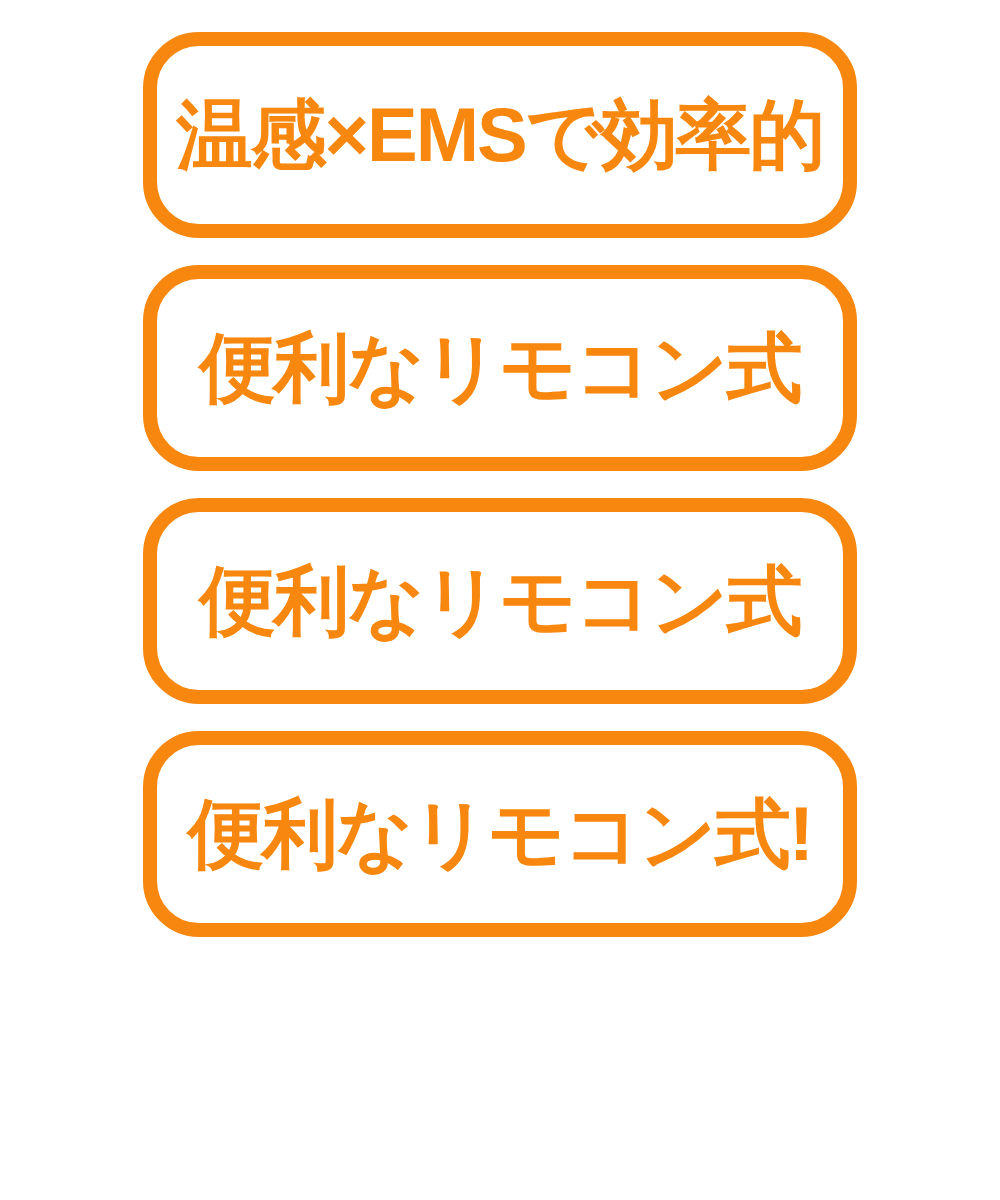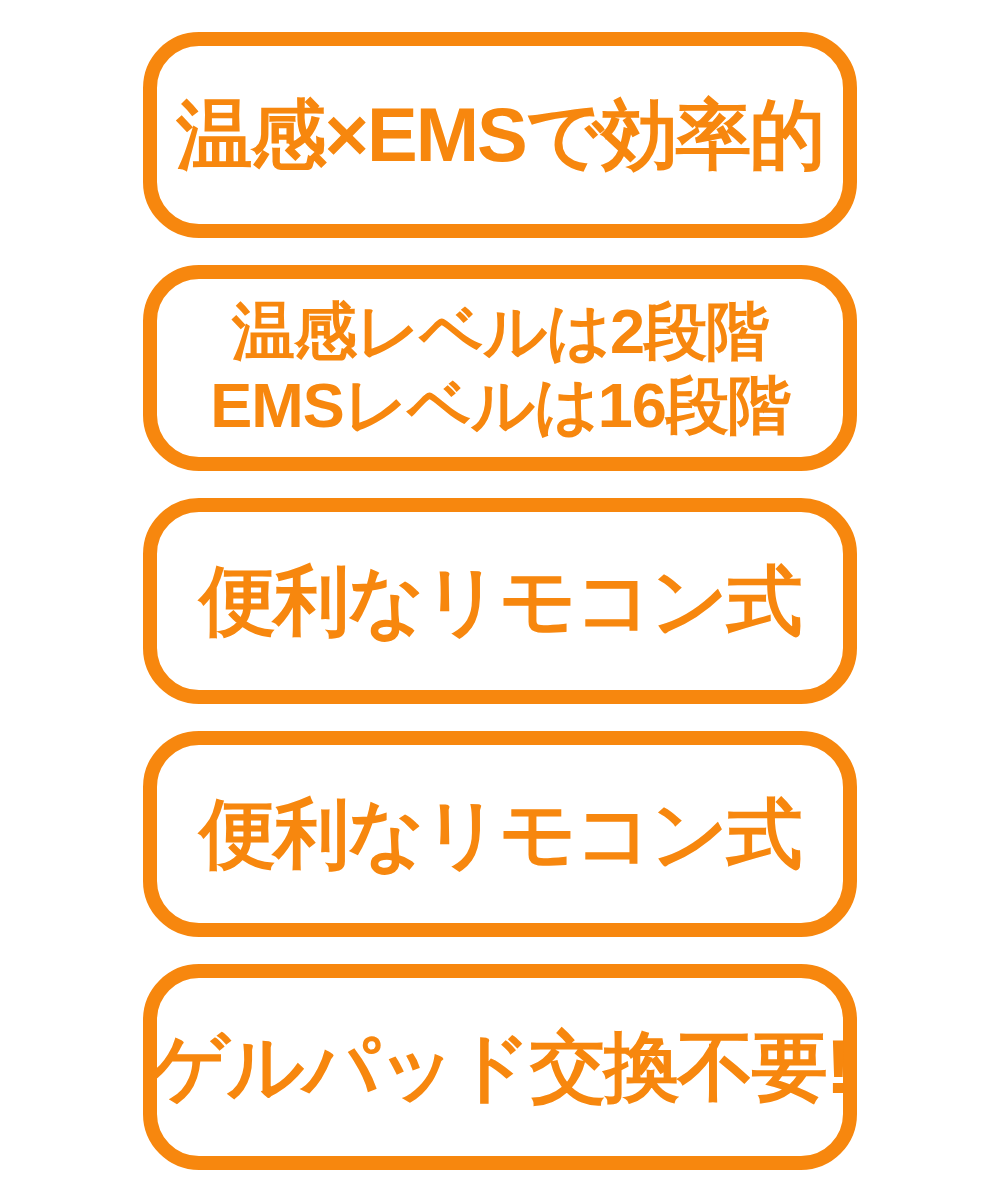--- a/index.html
+++ b/index.html
@@ -44,30 +44,26 @@
 </style>
 </head>
 <body>
 
 <div class="stack">
 
   <div class="feature-box">
     <span class="feature-line">温感×EMSで効率的</span>
   </div>
 
-  <div class="feature-box two-line">
-    <span class="feature-line">温感レベルは2段階</span>
-    <span class="feature-line">EMSレベルは16段階</span>
-  </div>
 
   <div class="feature-box">
     <span class="feature-line">便利なリモコン式</span>
   </div>
 
   <div class="feature-box">
     <span class="feature-line">便利なリモコン式</span>
   </div>
 
   <div class="feature-box">
-    <span class="feature-line">ゲルパッド交換不要!</span>
+    <span class="feature-line">便利なリモコン式!</span>
   </div>
 
 </div>
 
 </body></html>

